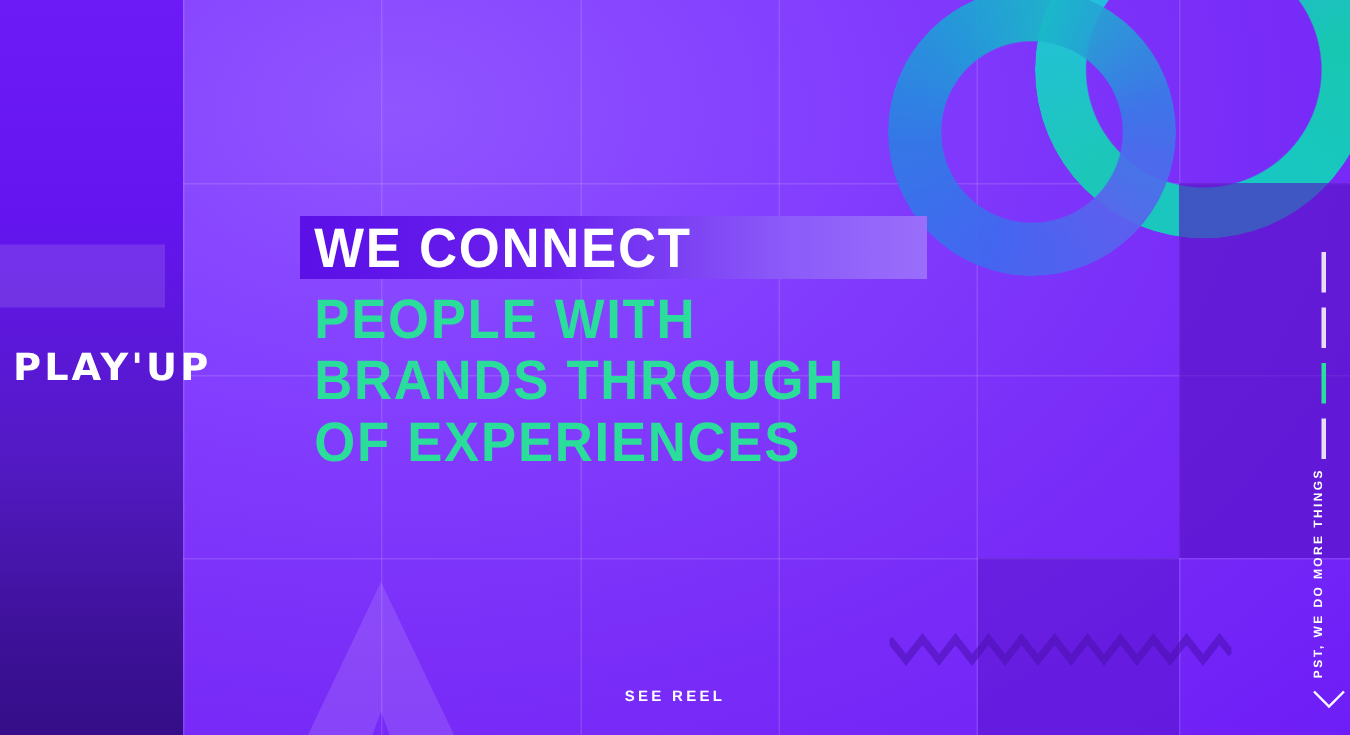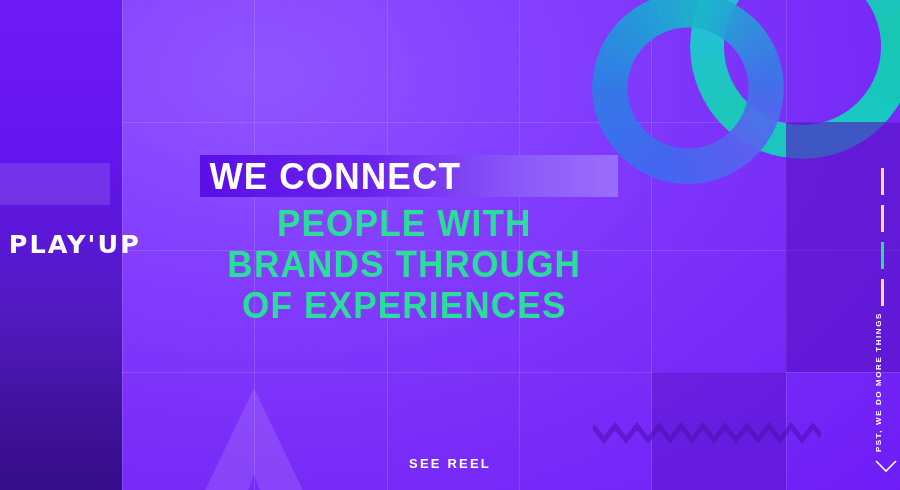--- a/index.html
+++ b/index.html
@@ -79,21 +79,21 @@
   }
 
   
   .zigzag{
     position:absolute; left:593px; top:420px; width:228px; height:26px;
     opacity:.55;
   }
 
   
   .headline{
-    position:absolute; left:200px; top:155px; width:420px;text-align:center;
+    position:absolute; left:200px; top:144px; width:420px;
   }
   .hl-band{
     position:relative; width:418px; height:42px;
     background:linear-gradient(90deg,#5a10e6 0%,#6a21ee 40%,#8c5bf9 78%,#9a6efb 100%);
     display:flex; align-items:center;
   }
   .hl-band .hl-text{
     font-size:37px; font-weight:700; color:#ffffff;
     letter-spacing:1.2px; line-height:1; padding-left:10px;
     font-stretch:condensed; transform:scaleX(.95); transform-origin:left center;
@@ -113,21 +113,21 @@
     font-family:"DejaVu Sans", sans-serif;
     transform:scaleX(1.02);
   }
 
   
   .see-reel{
     position:absolute; left:0; right:0; top:454px;
     text-align:center;
   }
   .see-reel span{
-    font-size:13px; font-weight:700; color:#ffffff;
+    font-size:10px; font-weight:700; color:#ffffff;
     letter-spacing:2.2px;
   }
 
   
   .rail-ticks{
     position:absolute; left:881px; top:168px; width:3px; height:138px;
     display:flex; flex-direction:column; justify-content:space-between;
   }
   .tick{ width:3px; height:27px; background:rgba(255,255,255,.85); }
   .tick.active{ background:#2bdd9a; }

